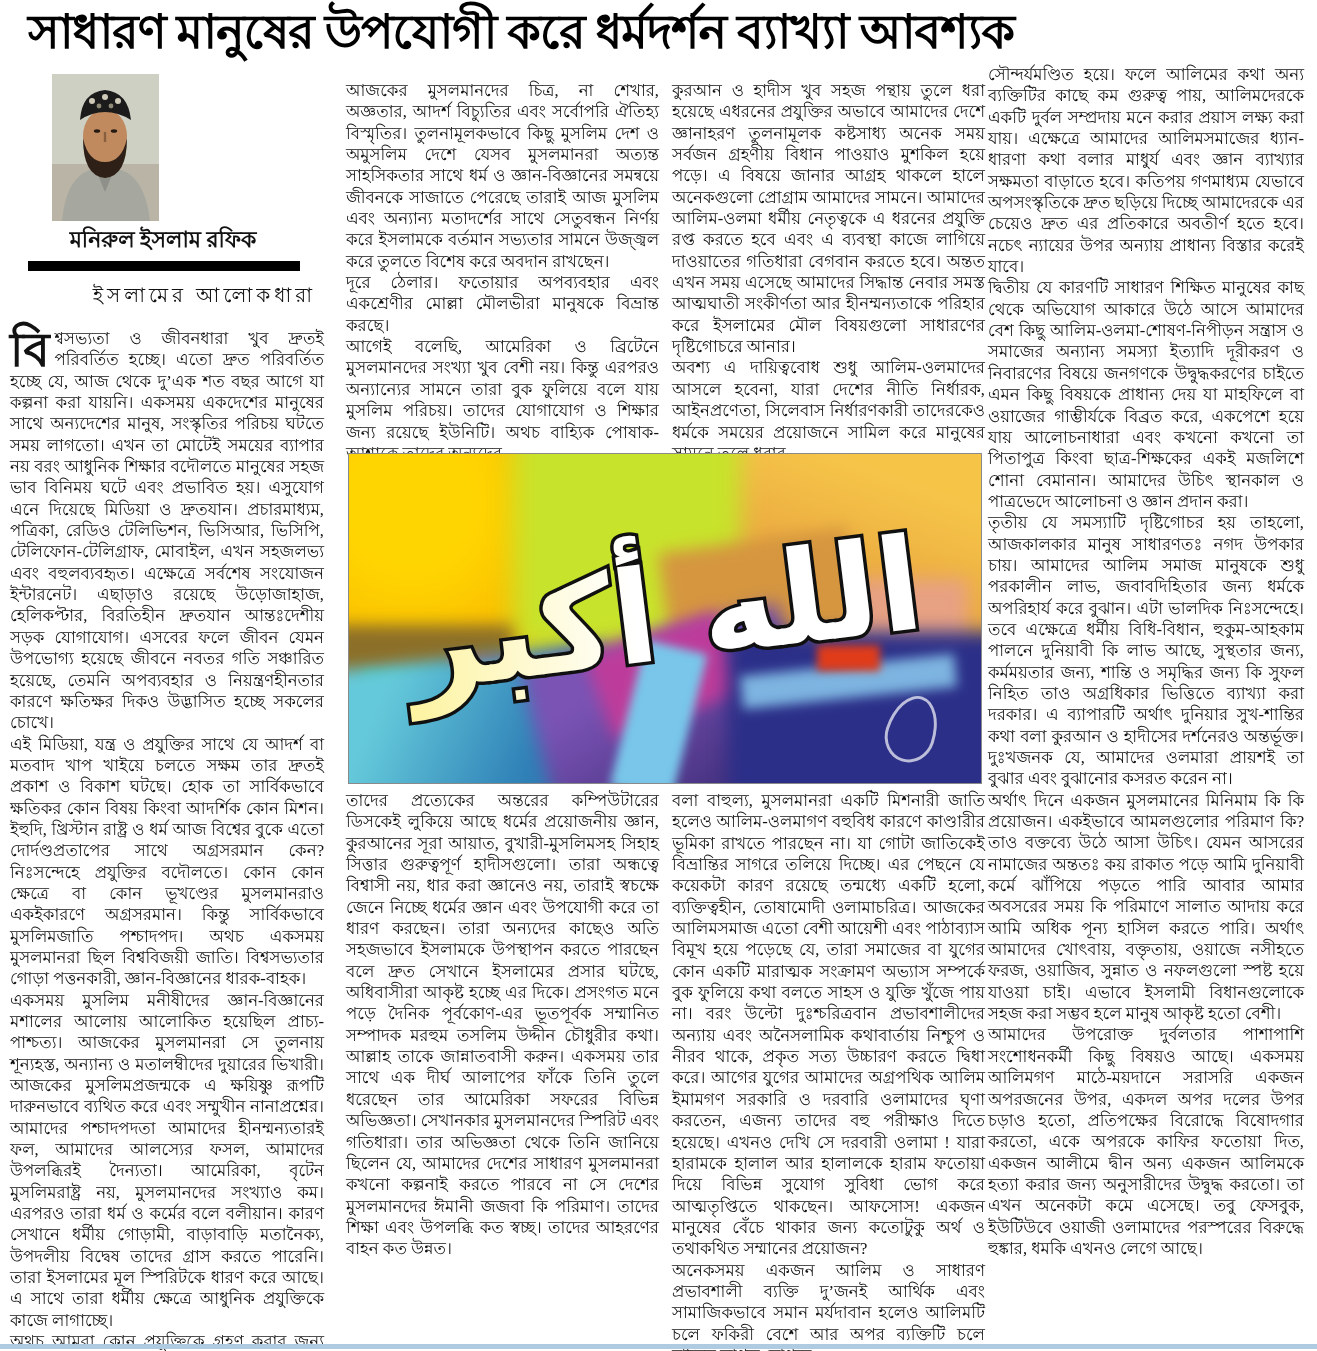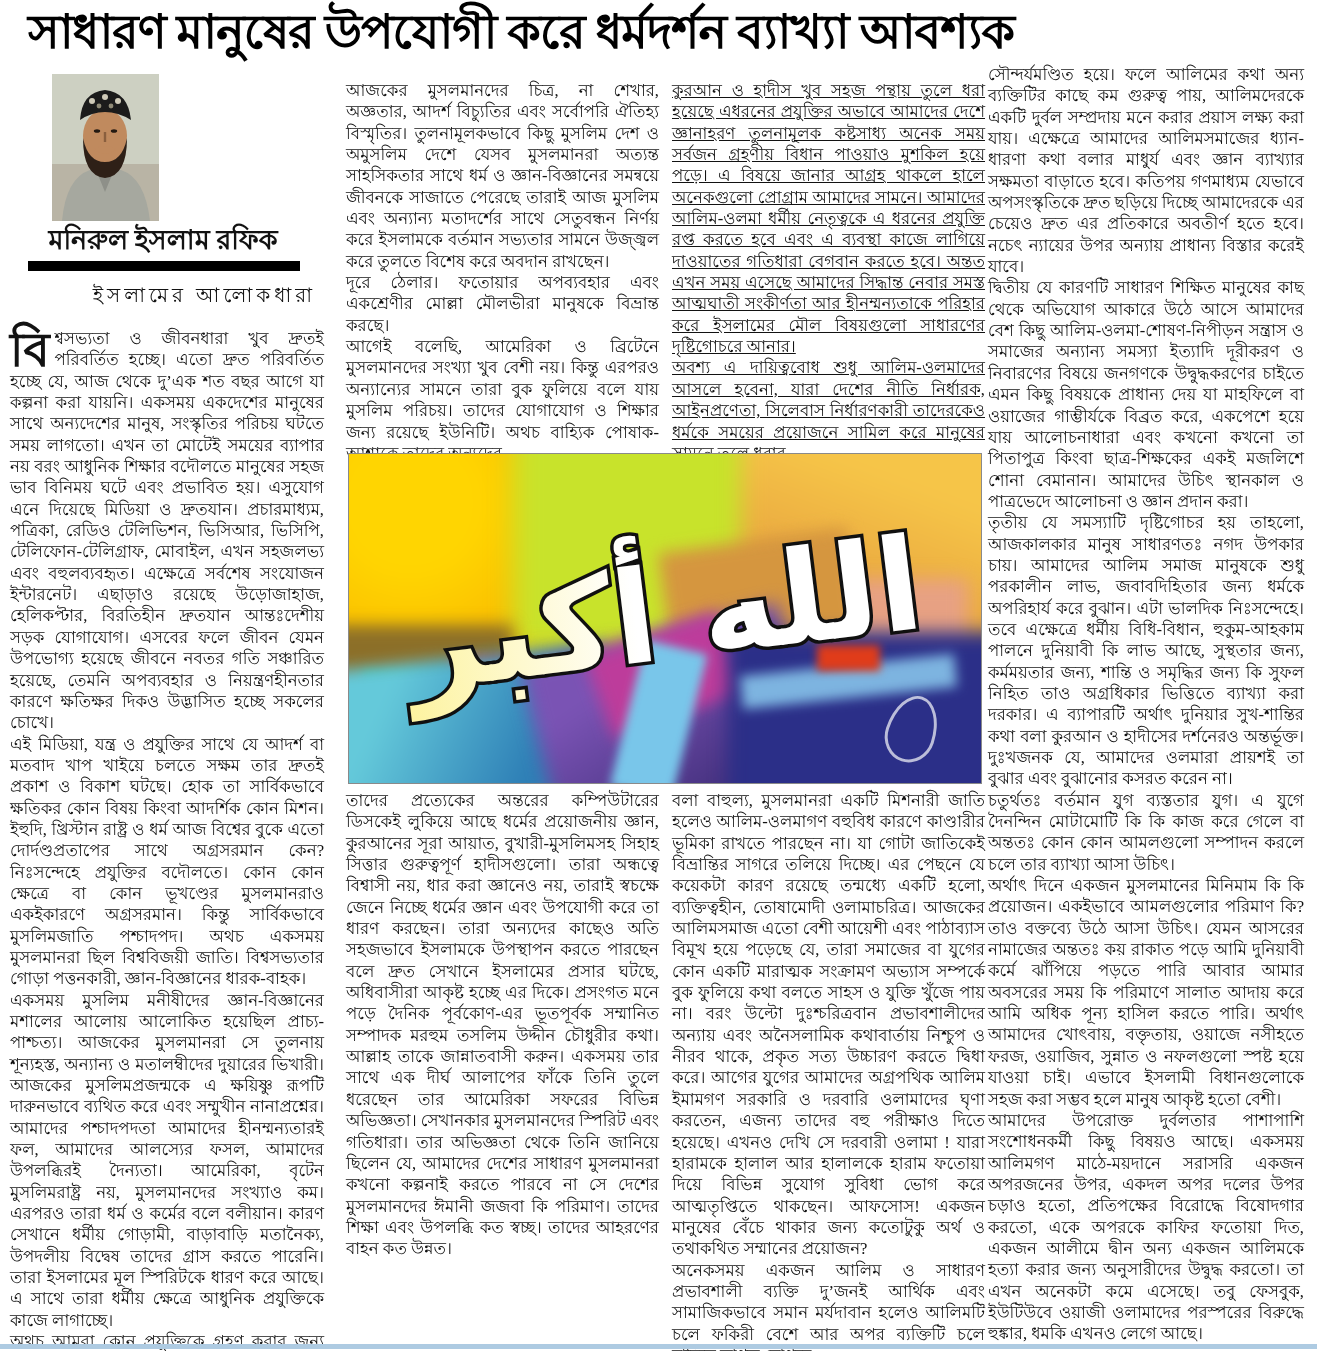--- a/index.html
+++ b/index.html
@@ -13,39 +13,39 @@
     font-size:47px;font-weight:bold;line-height:60px;white-space:nowrap;
     color:#000;letter-spacing:-1px;transform:scaleX(1.02);transform-origin:left;
   }
   
   .photo{
     position:absolute;left:52px;top:74px;width:107px;height:147px;
     background:#cfd0c4;overflow:hidden;
   }
   .author-name{
     position:absolute;left:10px;top:222px;width:306px;text-align:center;
-    font-size:27px;font-weight:600;line-height:36px;white-space:nowrap;
+    font-size:22px;font-weight:600;line-height:36px;white-space:nowrap;
   }
   .author-rule{
     position:absolute;left:28px;top:261px;width:272px;height:10px;background:#000;
   }
   .column-title{
     position:absolute;left:10px;top:276px;width:306px;text-align:right;
     font-size:20px;letter-spacing:4px;line-height:38px;white-space:nowrap;
   }
   
   .col{
     position:absolute;font-size:16.6px;line-height:21.35px;text-align:justify;
     text-justify:inter-word;
   }
   .col p{margin:0;padding:0;}
   .c1{left:10px;top:328px;width:314px;height:1012px;}
   .c2t{left:346px;top:80px;width:313px;height:370px;}
   .c2b{left:346px;top:790px;width:313px;height:550px;}
-  .c3t{left:672px;top:80px;width:313px;height:370px;text-decoration:underline;}
+  .c3t{left:672px;top:80px;width:313px;height:370px;}
   .c3b{left:672px;top:790px;width:313px;height:550px;}
   .c4{left:988px;top:64px;width:316px;height:1262px;}
   .dropcap{
     float:left;font-size:47px;line-height:40px;padding:2px 5px 0 0;font-weight:600;
   }
   
   .artwork{
     position:absolute;left:348px;top:453px;width:632px;height:329px;
     border:1px solid #8a8a8a;background:#e8c410;overflow:hidden;
   }
@@ -162,19 +162,18 @@
 
 <div class="col c3b">
   <p>বলা বাহুল্য, মুসলমানরা একটি মিশনারী জাতি হলেও আলিম-ওলমাগণ বহুবিধ কারণে কাণ্ডারীর ভূমিকা রাখতে পারছেন না। যা গোটা জাতিকেই বিভ্রান্তির সাগরে তলিয়ে দিচ্ছে। এর পেছনে যে কয়েকটা কারণ রয়েছে তন্মধ্যে একটি হলো, ব্যক্তিত্বহীন, তোষামোদী ওলামাচরিত্র। আজকের আলিমসমাজ এতো বেশী আয়েশী এবং পাঠাব্যাস বিমূখ হয়ে পড়েছে যে, তারা সমাজের বা যুগের কোন একটি মারাত্মক সংক্রামণ অভ্যাস সম্পর্কে বুক ফুলিয়ে কথা বলতে সাহস ও যুক্তি খুঁজে পায় না। বরং উল্টো দুঃশ্চরিত্রবান প্রভাবশালীদের অন্যায় এবং অনৈসলামিক কথাবার্তায় নিশ্চুপ ও নীরব থাকে, প্রকৃত সত্য উচ্চারণ করতে দ্বিধা করে। আগের যুগের আমাদের অগ্রপথিক আলিম ইমামগণ সরকারি ও দরবারি ওলামাদের ঘৃণা করতেন, এজন্য তাদের বহু পরীক্ষাও দিতে হয়েছে। এখনও দেখি সে দরবারী ওলামা ! যারা হারামকে হালাল আর হালালকে হারাম ফতোয়া দিয়ে বিভিন্ন সুযোগ সুবিধা ভোগ করে আত্মতৃপ্তিতে থাকছেন। আফসোস! একজন মানুষের বেঁচে থাকার জন্য কতোটুকু অর্থ ও তথাকথিত সম্মানের প্রয়োজন?</p>
   <p>অনেকসময় একজন আলিম ও সাধারণ প্রভাবশালী ব্যক্তি দু’জনই আর্থিক এবং সামাজিকভাবে সমান মর্যদাবান হলেও আলিমটি চলে ফকিরী বেশে আর অপর ব্যক্তিটি চলে বাহ্যিক কাপড় চোপরে</p>
 </div>
 
 <div class="col c4">
   <p>সৌন্দর্যমণ্ডিত হয়ে। ফলে আলিমের কথা অন্য ব্যক্তিটির কাছে কম গুরুত্ব পায়, আলিমদেরকে একটি দুর্বল সম্প্রদায় মনে করার প্রয়াস লক্ষ্য করা যায়। এক্ষেত্রে আমাদের আলিমসমাজের ধ্যান-ধারণা কথা বলার মাধুর্য এবং জ্ঞান ব্যাখ্যার সক্ষমতা বাড়াতে হবে। কতিপয় গণমাধ্যম যেভাবে অপসংস্কৃতিকে দ্রুত ছড়িয়ে দিচ্ছে আমাদেরকে এর চেয়েও দ্রুত এর প্রতিকারে অবতীর্ণ হতে হবে। নচেৎ ন্যায়ের উপর অন্যায় প্রাধান্য বিস্তার করেই যাবে।</p>
   <p>দ্বিতীয় যে কারণটি সাধারণ শিক্ষিত মানুষের কাছ থেকে অভিযোগ আকারে উঠে আসে আমাদের বেশ কিছু আলিম-ওলমা-শোষণ-নিপীড়ন সন্ত্রাস ও সমাজের অন্যান্য সমস্যা ইত্যাদি দূরীকরণ ও নিবারণের বিষয়ে জনগণকে উদ্বুদ্ধকরণের চাইতে এমন কিছু বিষয়কে প্রাধান্য দেয় যা মাহফিলে বা ওয়াজের গাম্ভীর্যকে বিব্রত করে, একপেশে হয়ে যায় আলোচনাধারা এবং কখনো কখনো তা পিতাপুত্র কিংবা ছাত্র-শিক্ষকের একই মজলিশে শোনা বেমানান। আমাদের উচিৎ স্থানকাল ও পাত্রভেদে আলোচনা ও জ্ঞান প্রদান করা।</p>
   <p>তৃতীয় যে সমস্যাটি দৃষ্টিগোচর হয় তাহলো, আজকালকার মানুষ সাধারণতঃ নগদ উপকার চায়। আমাদের আলিম সমাজ মানুষকে শুধু পরকালীন লাভ, জবাবদিহিতার জন্য ধর্মকে অপরিহার্য করে বুঝান। এটা ভালদিক নিঃসন্দেহে। তবে এক্ষেত্রে ধর্মীয় বিধি-বিধান, হুকুম-আহকাম পালনে দুনিয়াবী কি লাভ আছে, সুস্থতার জন্য, কর্মময়তার জন্য, শান্তি ও সমৃদ্ধির জন্য কি সুফল নিহিত তাও অগ্রধিকার ভিত্তিতে ব্যাখ্যা করা দরকার। এ ব্যাপারটি অর্থাৎ দুনিয়ার সুখ-শান্তির কথা বলা কুরআন ও হাদীসের দর্শনেরও অন্তর্ভূক্ত। দুঃখজনক যে, আমাদের ওলমারা প্রায়শই তা বুঝার এবং বুঝানোর কসরত করেন না।</p>
-  <p>চতুর্থতঃ বর্তমান যুগ ব্যস্ততার যুগ। এ যুগে দৈনন্দিন মোটামোটি কি কি কাজ করে গেলে বা অন্ততঃ কোন কোন আমলগুলো সম্পাদন করলে চলে তার ব্যাখ্যা আসা উচিৎ।</p>
   <p>অর্থাৎ দিনে একজন মুসলমানের মিনিমাম কি কি প্রয়োজন। একইভাবে আমলগুলোর পরিমাণ কি? তাও বক্তব্যে উঠে আসা উচিৎ। যেমন আসরের নামাজের অন্ততঃ কয় রাকাত পড়ে আমি দুনিয়াবী কর্মে ঝাঁপিয়ে পড়তে পারি আবার আমার অবসরের সময় কি পরিমাণে সালাত আদায় করে আমি অধিক পূন্য হাসিল করতে পারি। অর্থাৎ আমাদের খোৎবায়, বক্তৃতায়, ওয়াজে নসীহতে ফরজ, ওয়াজিব, সুন্নাত ও নফলগুলো স্পষ্ট হয়ে যাওয়া চাই। এভাবে ইসলামী বিধানগুলোকে সহজ করা সম্ভব হলে মানুষ আকৃষ্ট হতো বেশী।</p>
   <p>আমাদের উপরোক্ত দুর্বলতার পাশাপাশি সংশোধনকর্মী কিছু বিষয়ও আছে। একসময় আলিমগণ মাঠে-ময়দানে সরাসরি একজন অপরজনের উপর, একদল অপর দলের উপর চড়াও হতো, প্রতিপক্ষের বিরোদ্ধে বিষোদগার করতো, একে অপরকে কাফির ফতোয়া দিত, একজন আলীমে দ্বীন অন্য একজন আলিমকে হত্যা করার জন্য অনুসারীদের উদ্বুদ্ধ করতো। তা এখন অনেকটা কমে এসেছে। তবু ফেসবুক, ইউটিউবে ওয়াজী ওলামাদের পরস্পরের বিরুদ্ধে হুঙ্কার, ধমকি এখনও লেগে আছে।</p>
 
 </div>
 
 <div class="bottom-rule"></div>
 
 </body></html>

